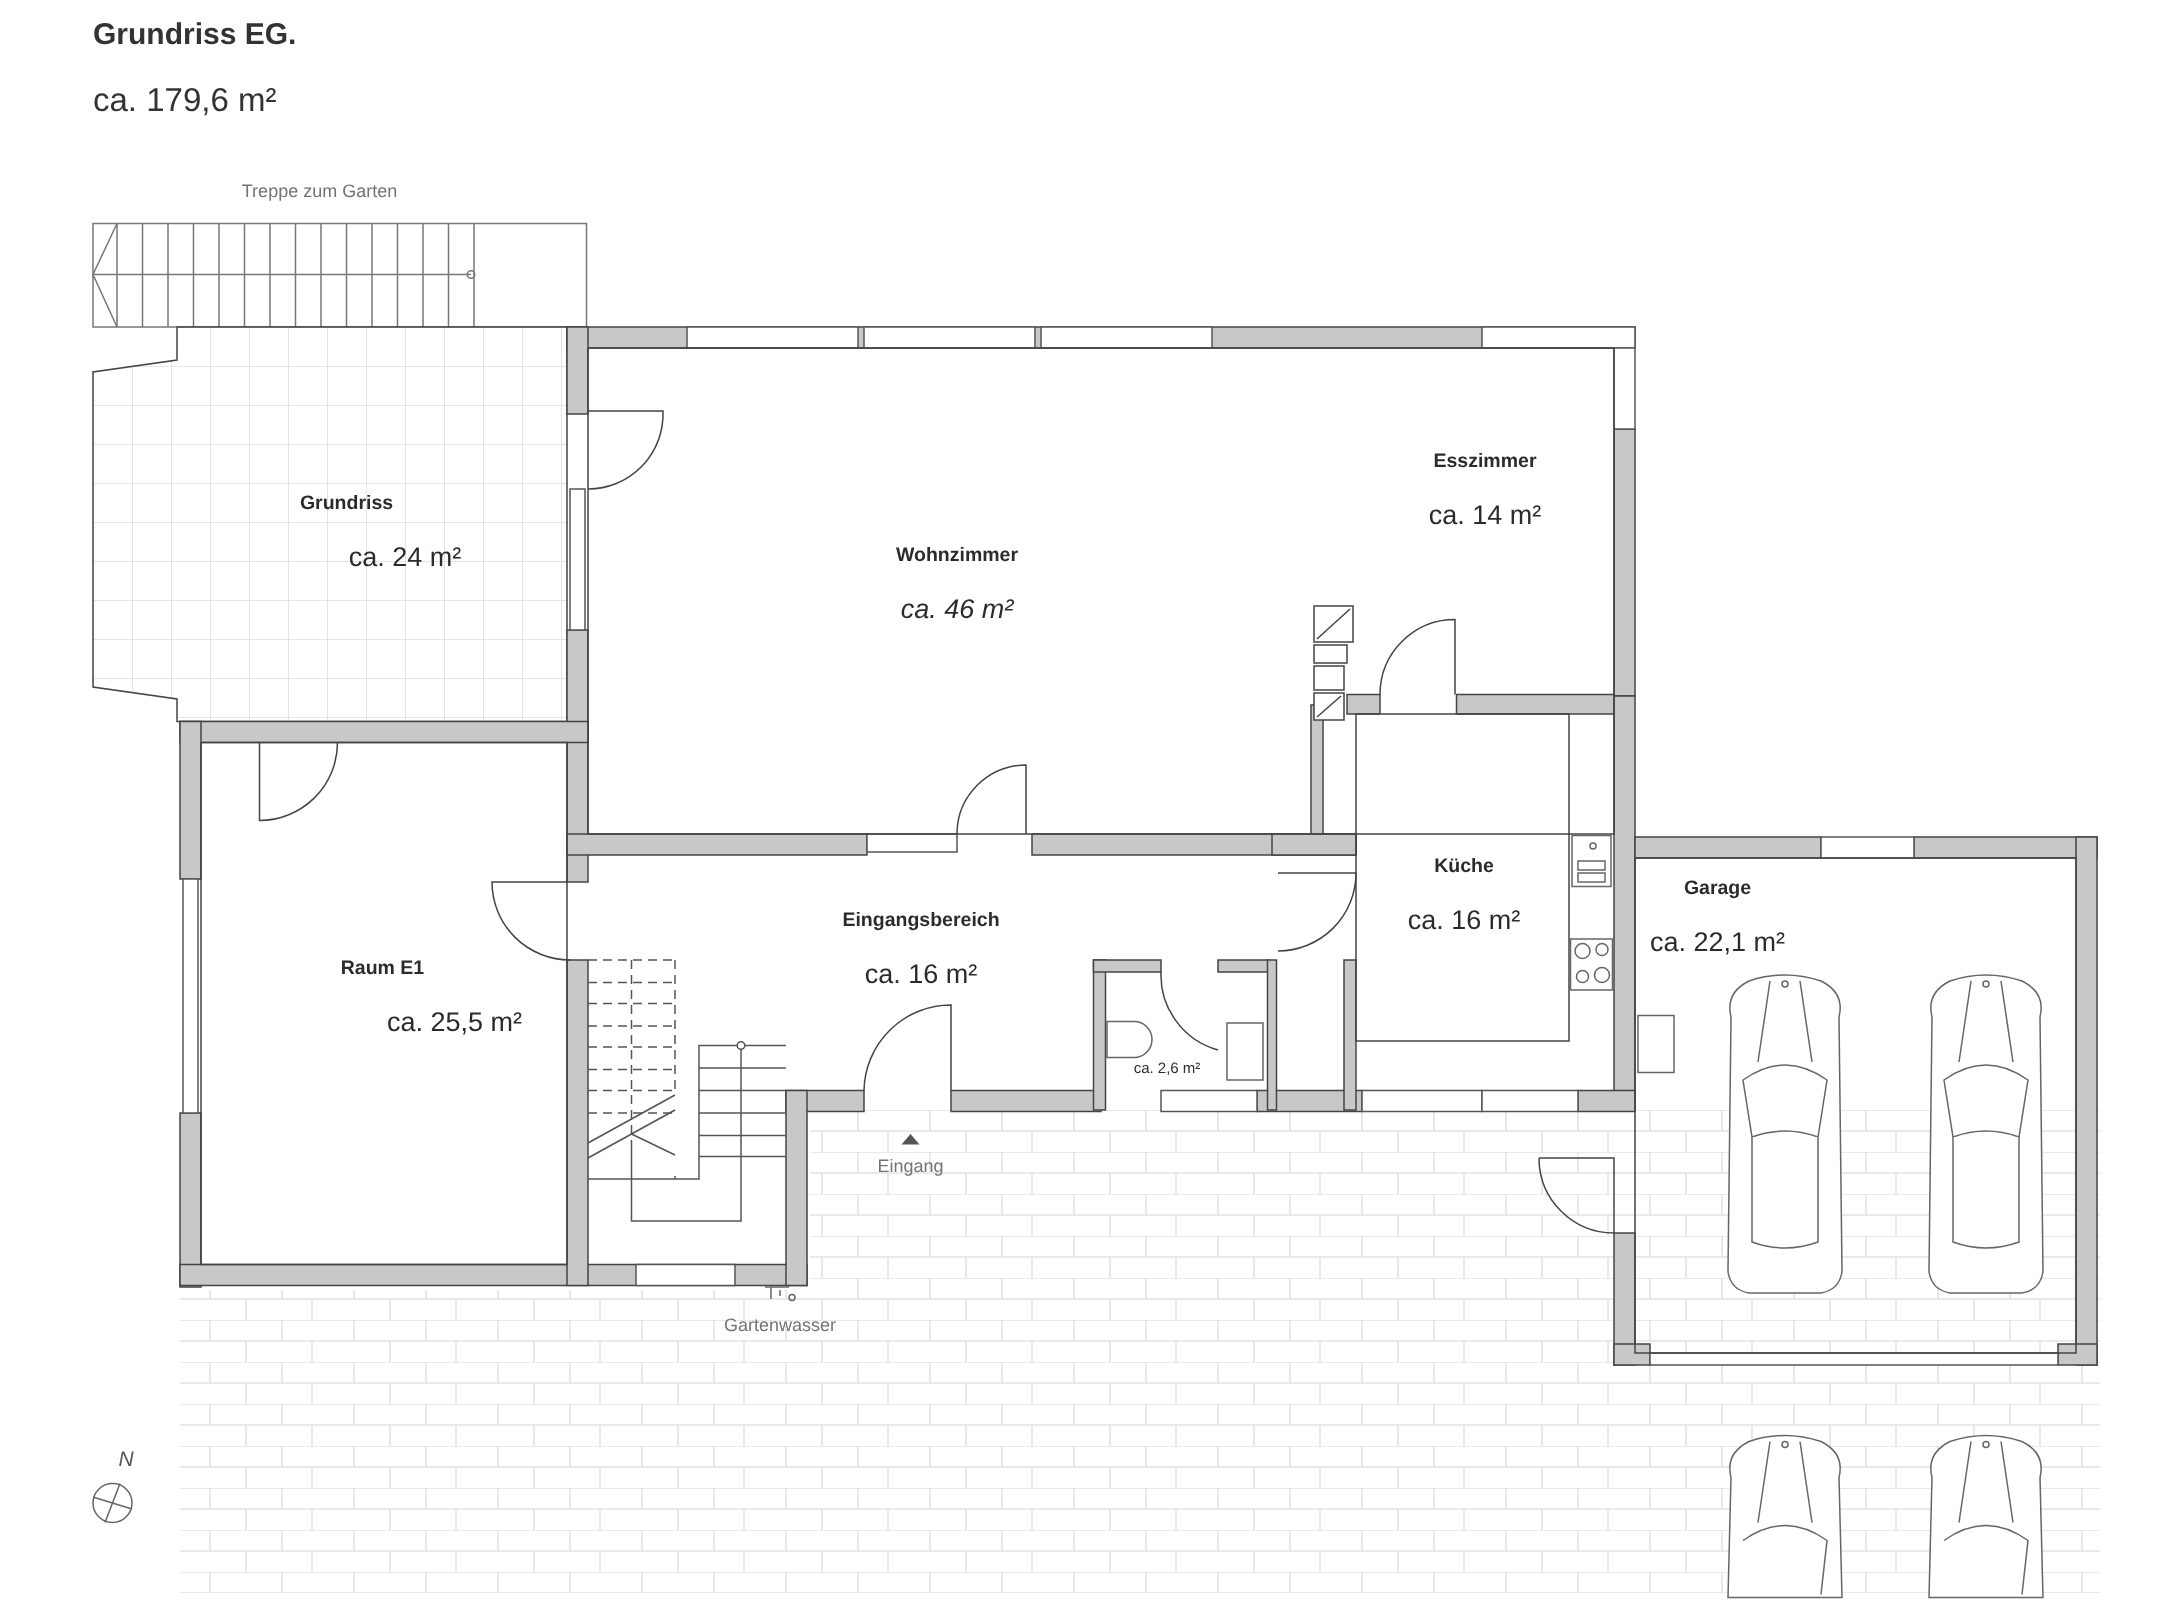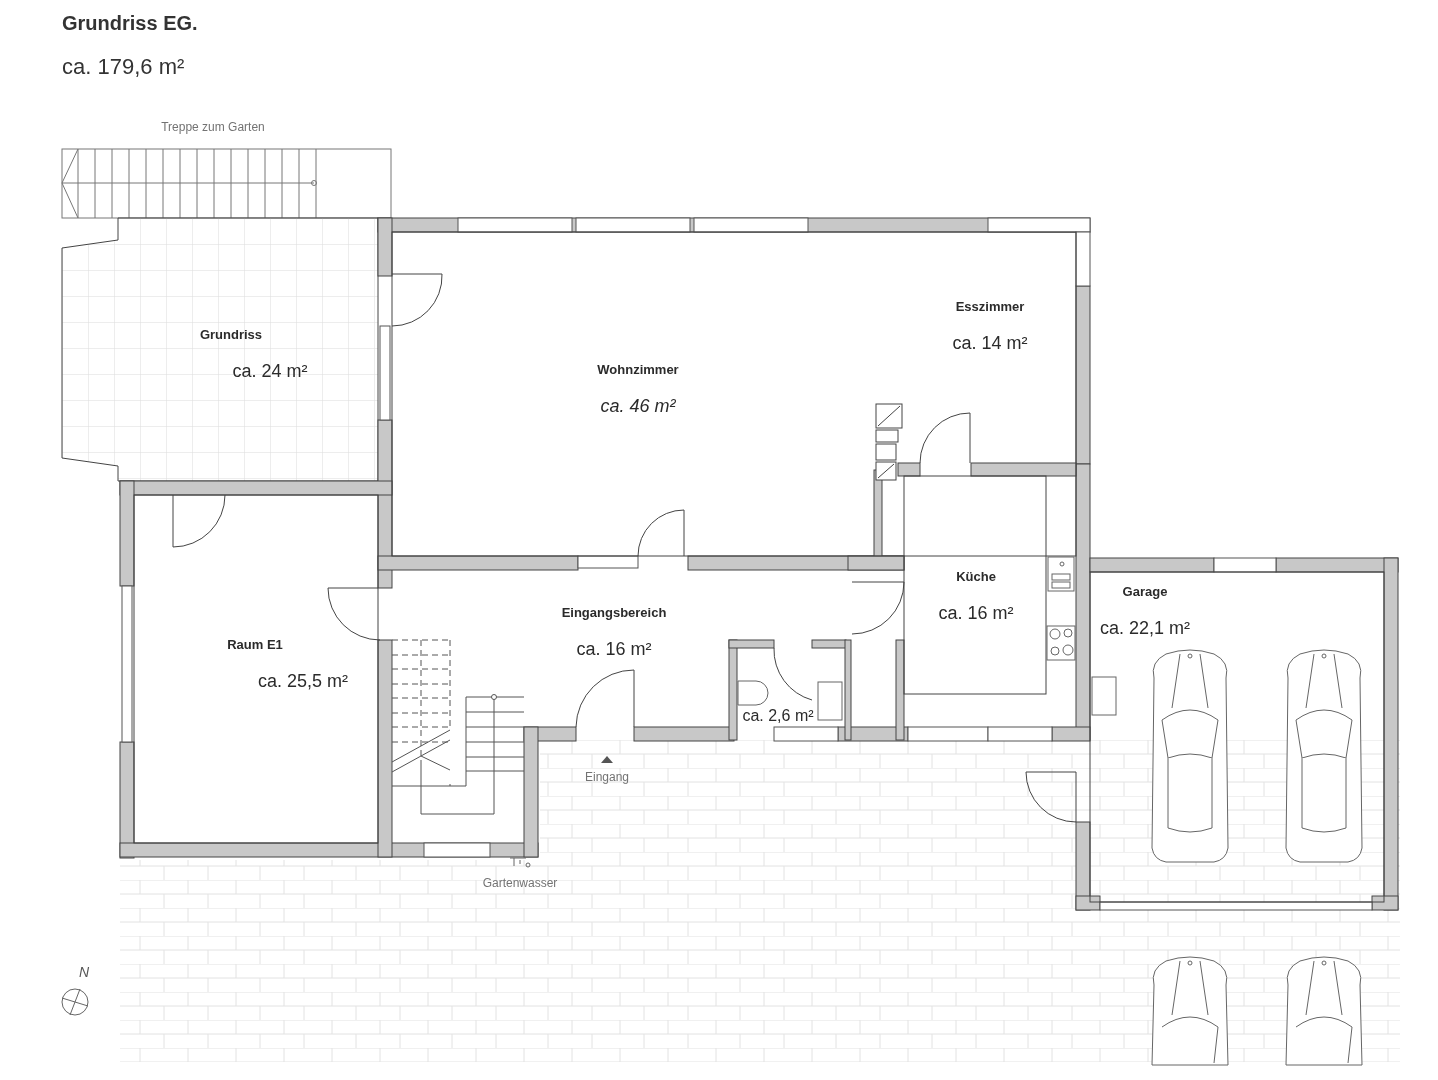--- a/index.html
+++ b/index.html
@@ -4,21 +4,21 @@
 <style>
   html, body { margin:0; padding:0; background:#ffffff; }
   body { width:1438px; height:1080px; position:relative; overflow:hidden; font-family:"Liberation Sans", sans-serif; color:#2b2b2b; }
   #plan { position:absolute; left:0; top:0; width:1438px; height:1080px; }
   .title { position:absolute; left:62px; top:12px; font-size:20px; font-weight:bold; color:#333; }
   .subtitle { position:absolute; left:62px; top:54px; font-size:22px; color:#333; }
   .lbl { position:absolute; transform:translateX(-50%); white-space:nowrap; text-align:center; }
   .room-name { font-size:13px; font-weight:bold; color:#2b2b2b; }
   .room-area { font-size:18px; color:#2b2b2b; }
   .small { font-size:12px; color:#737373; }
-  .tiny { font-size:16px; color:#2b2b2b; }
+  .tiny { font-size:10px; color:#2b2b2b; }
   .compass-n { position:absolute; left:79px; top:964px; font-size:14px; font-style:italic; color:#555; }
 </style>
 </head>
 <body>
 
 <svg id="plan" viewBox="0 0 1438 1080" xmlns="http://www.w3.org/2000/svg">
   <defs>
     <pattern id="tiles" x="62" y="218" width="26" height="26" patternUnits="userSpaceOnUse">
       <path d="M26 0 L0 0 0 26" fill="none" stroke="#dcdcdc" stroke-width="1"></path>
     </pattern>

